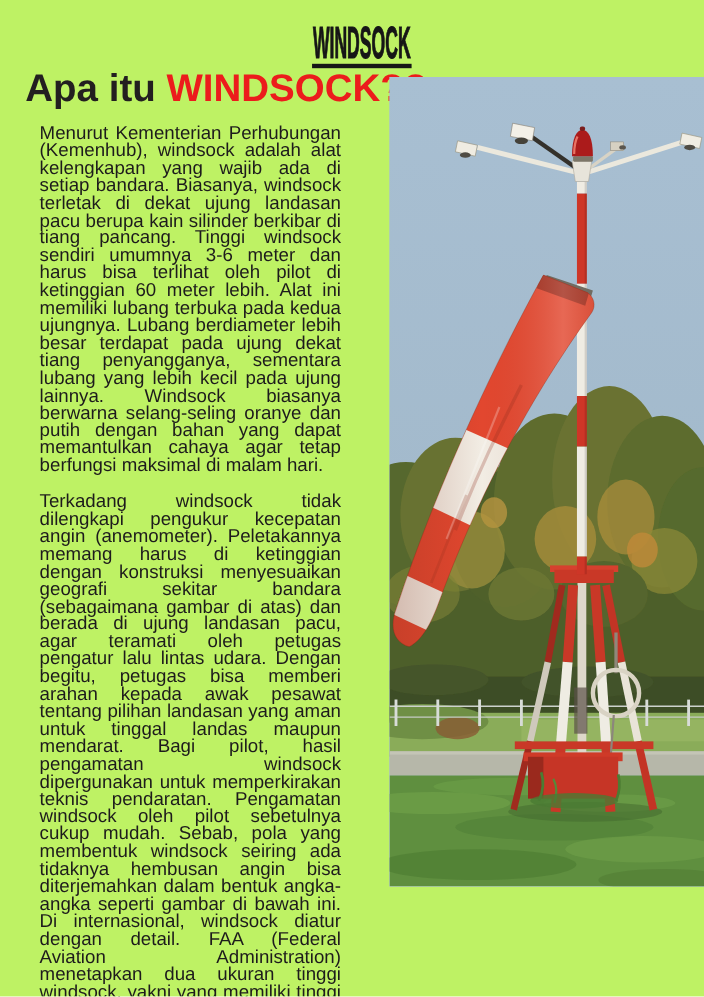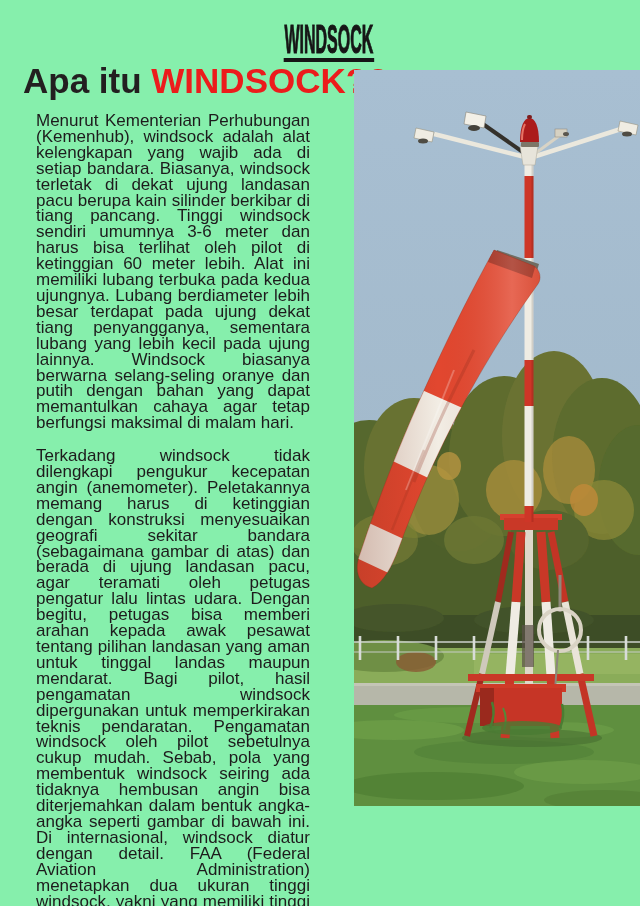--- a/index.html
+++ b/index.html
@@ -1,17 +1,17 @@
 <!DOCTYPE html>
 <html style="--accent-red: #ec1c1c; --text: #231f20; --sky-top: #a8bfd2; --sky-bottom: #aebfc9; --tree-green: #5a692e; --tree-dark: #3e4e25; --meadow: #8aac59; --grass: #5f8f3f; --path-gray: #b6b7a9; --fence-gray: #d4d8d4; --structure-red: #c93827; --paint-white: #efece3; --sock-red: #e2472f; --sock-white: #f2ede4; --beacon-red: #ab1b1b;"><head>
 <meta charset="utf-8">
 <style>
   html,body{margin:0;padding:0;background:#ffffff;}
   .page{
-    position:relative;width:640px;height:906px;background:#86efac;overflow:hidden;
+    position:relative;width:640px;height:906px;background:#bef264;overflow:hidden;
     font-family:"Liberation Sans",sans-serif;color:var(--text,#231f20);
   }
   
   .title-wrap{position:absolute;top:22px;left:281px;width:96px;display:flex;justify-content:center;}
   .title{
     display:inline-block;white-space:nowrap;
     font-weight:700;font-size:41px;line-height:34px;letter-spacing:0px;
     color:#161616;-webkit-text-stroke:1.1px #161616;
     transform:scaleX(0.39);transform-origin:center;
     border-bottom:4px solid #161616;padding:0 2px 2px 2px;

